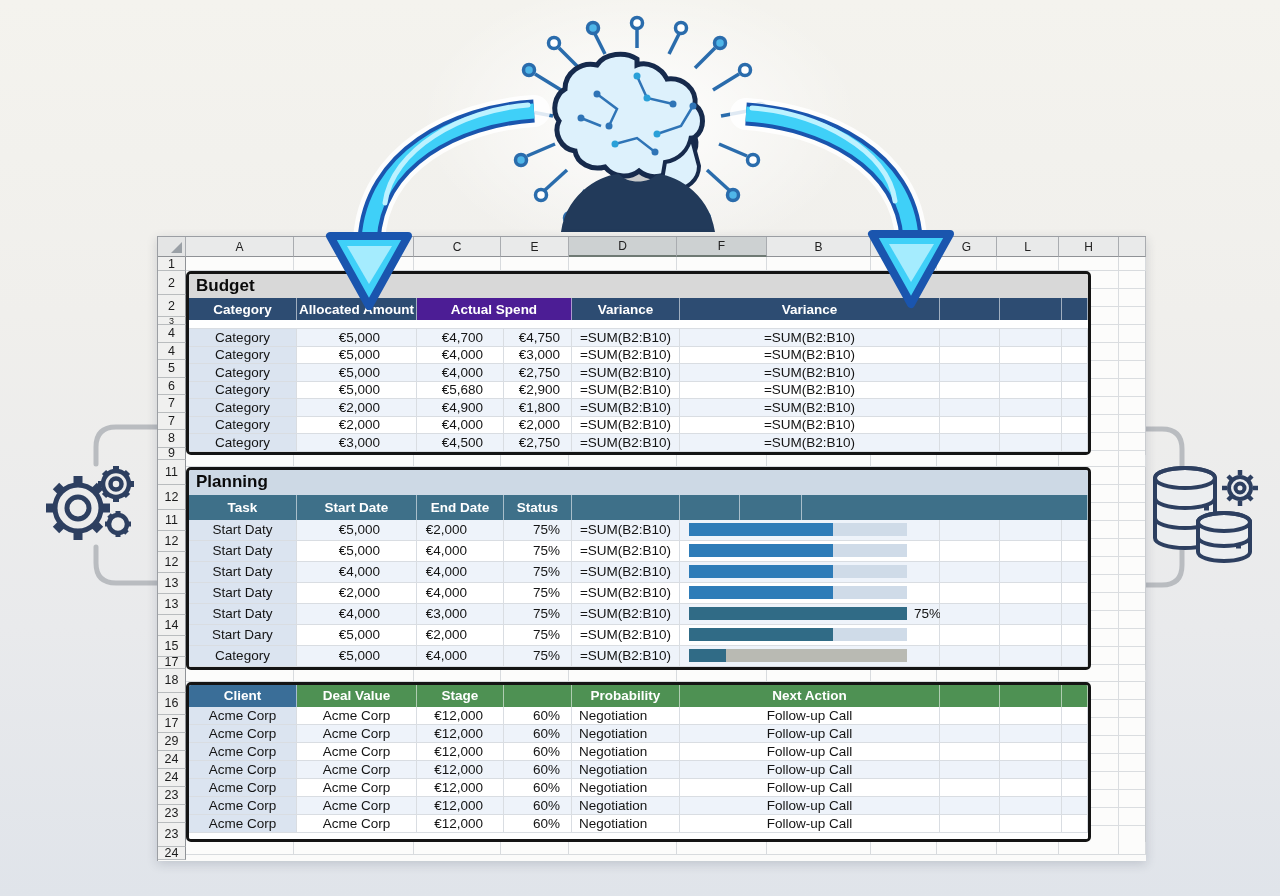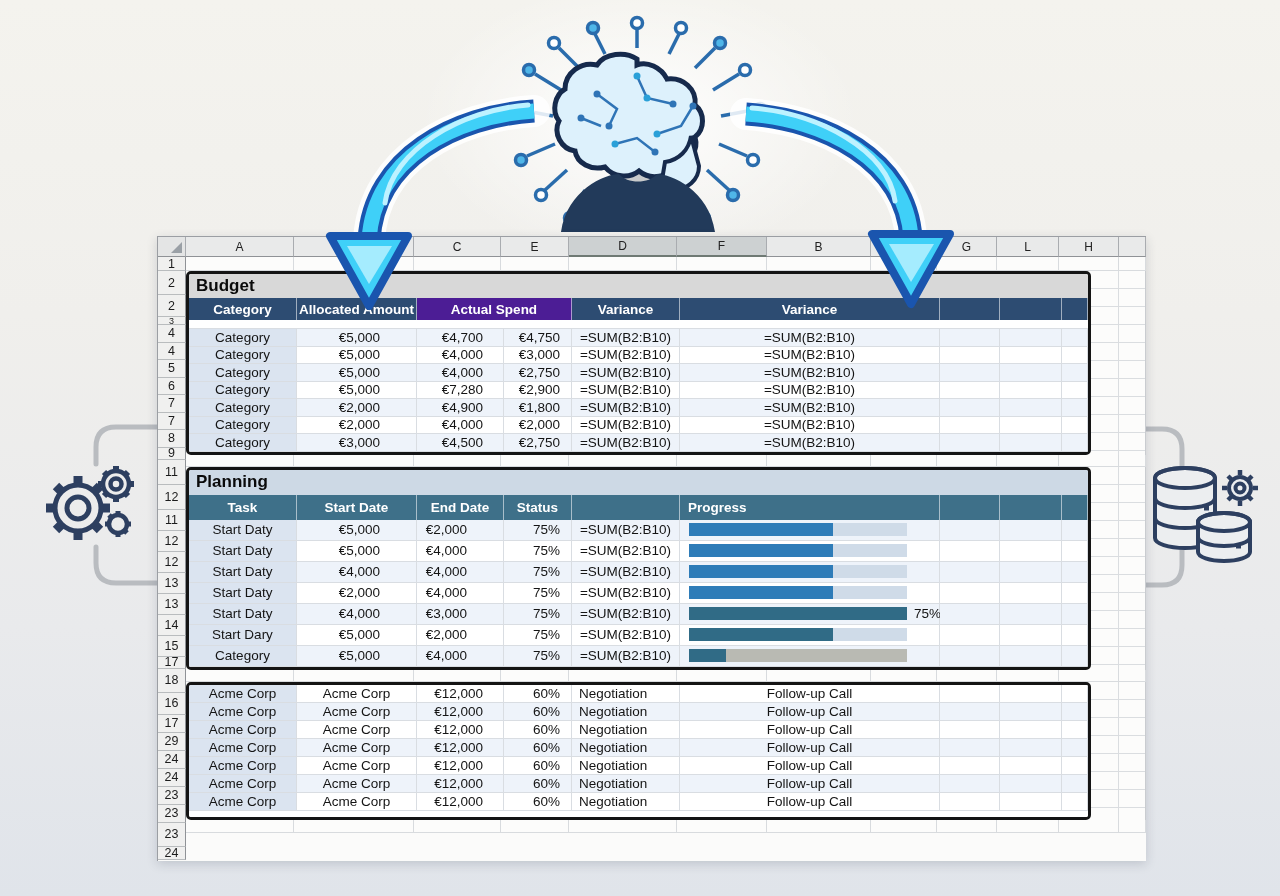--- a/index.html
+++ b/index.html
@@ -309,21 +309,21 @@
                   <div class="dcell ar p-sm" style="width: 68px;">€2,750</div>
                   <div class="dcell " style="width: 108px;">=SUM(B2:B10)</div>
                   <div class="dcell " style="width: 260px;">=SUM(B2:B10)</div>
                   <div class="dcell " style="width: 60px;"></div>
                   <div class="dcell " style="width: 62px;"></div>
                   <div class="dcell  grow"></div>
                 </div>
                 <div class="drow" style="height: 17.5px;">
                   <div class="dcell tint" style="width: 108px;">Category</div>
                   <div class="dcell ar p-lg" style="width: 120px;">€5,000</div>
-                  <div class="dcell ar p-md" style="width: 87px;">€7,280</div>
+                  <div class="dcell ar p-md" style="width: 87px;">€5,680</div>
                   <div class="dcell ar p-sm" style="width: 68px;">€2,900</div>
                   <div class="dcell " style="width: 108px;">=SUM(B2:B10)</div>
                   <div class="dcell " style="width: 260px;">=SUM(B2:B10)</div>
                   <div class="dcell " style="width: 60px;"></div>
                   <div class="dcell " style="width: 62px;"></div>
                   <div class="dcell  grow"></div>
                 </div>
                 <div class="drow alt" style="height: 17.5px;">
                   <div class="dcell tint" style="width: 108px;">Category</div>
                   <div class="dcell ar p-lg" style="width: 120px;">€2,000</div>
@@ -379,21 +379,20 @@
 
         <div class="secrow">
           <div class="section" id="sec-planning">
             <div class="sec-title" style="height:25px;background:#cdd9e5;">Planning</div>
             <div class="sec-head" style="height:25px;" id="planning-head">
                 <div class="hcell" style="width: 108px; background: rgb(62, 112, 137);">Task</div>
                 <div class="hcell" style="width: 120px; background: rgb(62, 112, 137);">Start Date</div>
                 <div class="hcell" style="width: 87px; background: rgb(62, 112, 137);">End Date</div>
                 <div class="hcell" style="width: 68px; background: rgb(62, 112, 137);">Status</div>
                 <div class="hcell" style="width: 108px; background: rgb(62, 112, 137);"></div>
-                <div class="hcell hl" style="width: 260px; background: rgb(62, 112, 137);">Progress</div>
                 <div class="hcell" style="width: 60px; background: rgb(62, 112, 137);"></div>
                 <div class="hcell" style="width: 62px; background: rgb(62, 112, 137);"></div>
                 <div class="hcell grow" style="background: rgb(62, 112, 137);"></div>
               </div>
             <div id="planning-rows">
                 <div class="drow alt" style="height: 21px;">
                   <div class="dcell tint" style="width: 108px;">Start Daty</div>
                   <div class="dcell ar p-lg" style="width: 120px;">€5,000</div>
                   <div class="dcell ar p-lg" style="width: 87px;">€2,000</div>
                   <div class="dcell ar p-sm" style="width: 68px;">75%</div>
@@ -527,20 +526,31 @@
             <div class="bcell" style="width: 104px;"></div>
             <div class="bcell" style="width: 66px;"></div>
             <div class="bcell" style="width: 60px;"></div>
             <div class="bcell" style="width: 62px;"></div>
             <div class="bcell" style="width: 60px;"></div>
             <div class="bcell" style="width: 27px;"></div>
           </div>
 
         <div class="secrow">
           <div class="section" id="sec-commercial">
+            <div class="sec-head" style="height:22px;" id="commercial-head">
+                <div class="hcell" style="width: 108px; background: rgb(58, 110, 152);">Client</div>
+                <div class="hcell" style="width: 120px; background: rgb(78, 145, 83);">Deal Value</div>
+                <div class="hcell" style="width: 87px; background: rgb(78, 145, 83);">Stage</div>
+                <div class="hcell" style="width: 68px; background: rgb(78, 145, 83);"></div>
+                <div class="hcell" style="width: 108px; background: rgb(78, 145, 83);">Probability</div>
+                <div class="hcell" style="width: 260px; background: rgb(78, 145, 83);">Next Action</div>
+                <div class="hcell" style="width: 60px; background: rgb(78, 145, 83);"></div>
+                <div class="hcell" style="width: 62px; background: rgb(78, 145, 83);"></div>
+                <div class="hcell grow" style="background: rgb(78, 145, 83);"></div>
+              </div>
             <div id="commercial-rows">
                 <div class="drow" style="height: 18px;">
                   <div class="dcell tint" style="width: 108px;">Acme Corp</div>
                   <div class="dcell " style="width: 120px;">Acme Corp</div>
                   <div class="dcell ar p-md" style="width: 87px;">€12,000</div>
                   <div class="dcell ar p-sm" style="width: 68px;">60%</div>
                   <div class="dcell al" style="width: 108px;">Negotiation</div>
                   <div class="dcell " style="width: 260px;">Follow-up Call</div>
                   <div class="dcell " style="width: 60px;"></div>
                   <div class="dcell " style="width: 62px;"></div>

